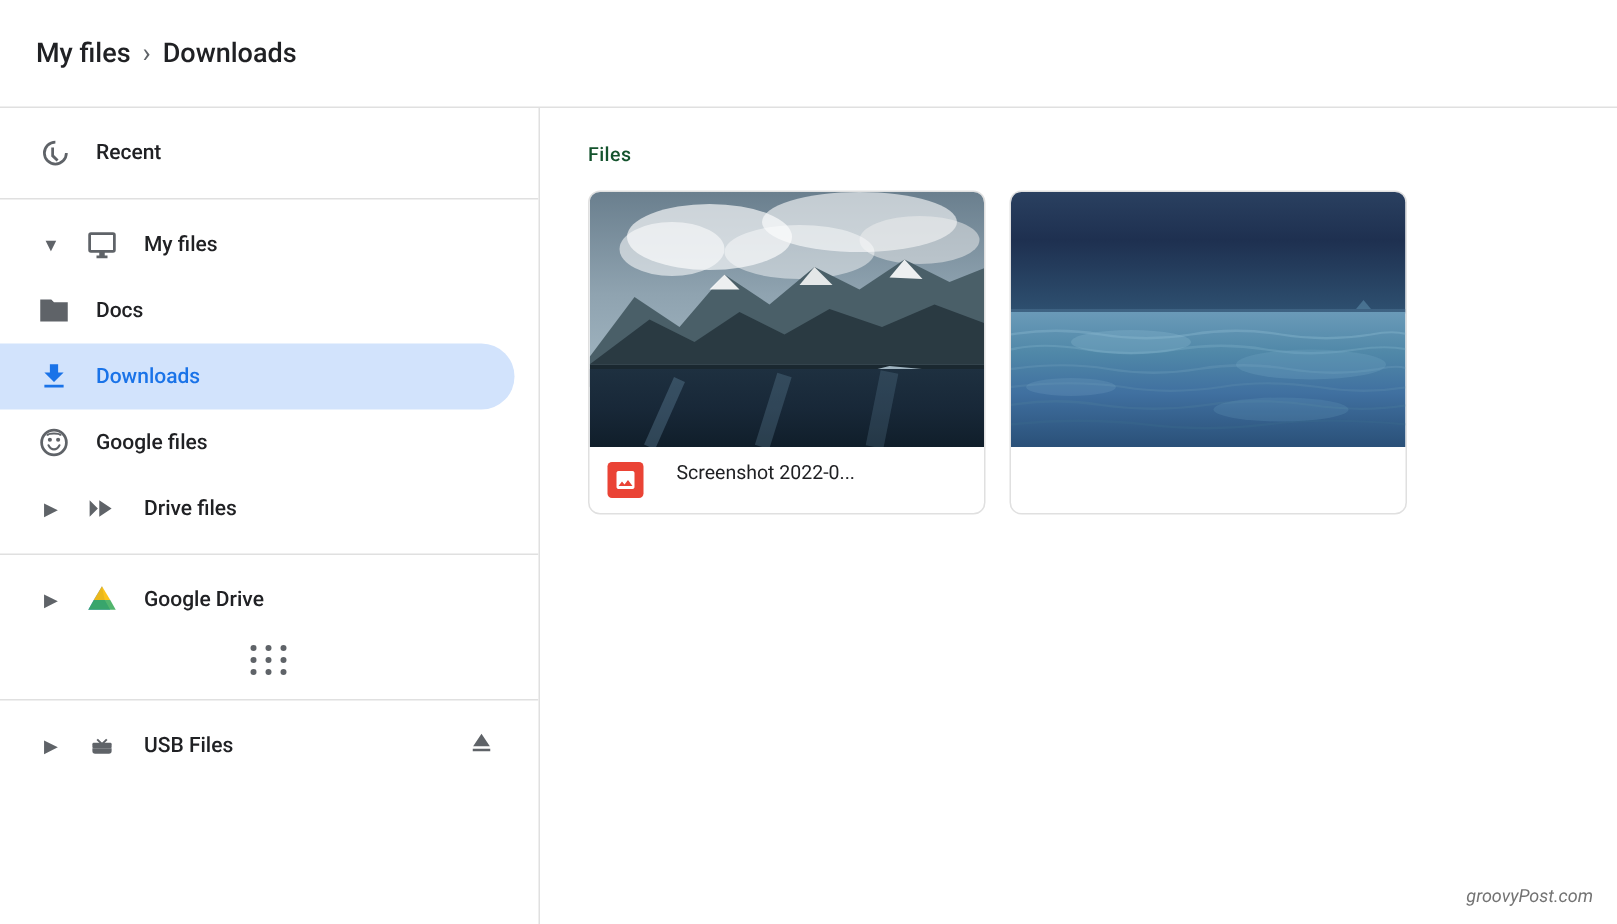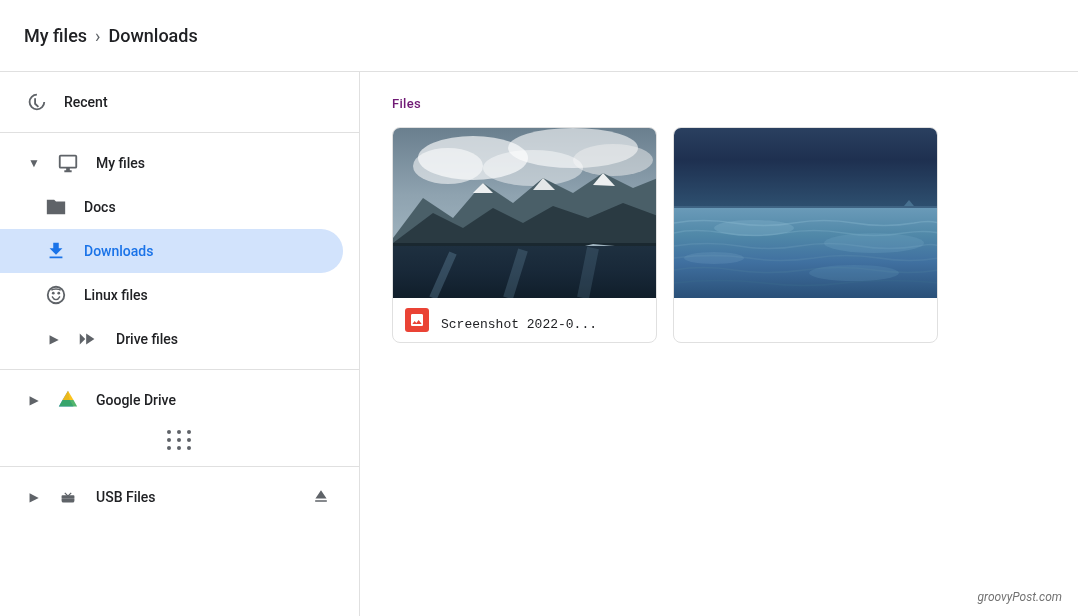--- a/index.html
+++ b/index.html
@@ -94,21 +94,21 @@
       height: 20px;
       display: flex;
       align-items: center;
       justify-content: center;
       color: #5f6368;
       font-size: 12px;
       margin-right: -4px;
     }
 
     .sidebar-indent {
-      padding-left: 44px;
+      padding-left: 24px;
     }
 
     .sidebar-divider {
       border: none;
       border-top: 1px solid #e0e0e0;
       margin: 8px 0;
     }
 
     .sidebar-dots {
       display: flex;
@@ -137,21 +137,21 @@
 
     
     .content {
       flex: 1;
       padding: 24px 32px;
       overflow-y: auto;
     }
     .section-label {
       font-size: 13px;
       font-weight: 500;
-      color: #701a75;
+      color: #14532d;
       margin-bottom: 16px;
       letter-spacing: 0.3px;
     }
 
     .files-grid {
       display: flex;
       flex-wrap: wrap;
       gap: 16px;
     }
 
@@ -166,24 +166,23 @@
 
     .file-thumbnail {
       width: 100%;
       height: 170px;
       overflow: hidden;
       position: relative;
     }
 
     .file-info {
       display: flex;
-      align-items: flex-end;
-      gap: 12px;
+      align-items: flex-start;
+      gap: 22px;
       padding: 10px 12px;
-      font-family: Liberation Mono, monospace;
     }
     .file-name {
       font-size: 13px;
       color: #202124;
       font-weight: 400;
       white-space: nowrap;
       overflow: hidden;
       text-overflow: ellipsis;
     }
 
@@ -285,21 +284,21 @@
     <div class="sidebar-item sidebar-indent">
       <span class="icon">
         <svg viewBox="0 0 24 24" xmlns="http://www.w3.org/2000/svg">
           <circle cx="12" cy="12" r="9" fill="none" stroke="currentColor" stroke-width="2"></circle>
           <circle cx="9" cy="10" r="1.5"></circle>
           <circle cx="15" cy="10" r="1.5"></circle>
           <path d="M8 14s1.5 3 4 3 4-3 4-3" fill="none" stroke="currentColor" stroke-width="1.5" stroke-linecap="round"></path>
           <path d="M7 7c1-2 9-2 10 0" fill="none" stroke="currentColor" stroke-width="1.5"></path>
         </svg>
       </span>
-      <span>Linux files</span>
+      <span>Google files</span>
     </div>
 
     <div class="sidebar-item sidebar-indent">
       <span class="expand-arrow">▶</span>
       <span class="icon">
         <svg viewBox="0 0 24 24" xmlns="http://www.w3.org/2000/svg">
           <path d="M3 18l6-6-6-6v12zm7-12v12l9-6-9-6z"></path>
         </svg>
       </span>
       <span>Drive files</span>

